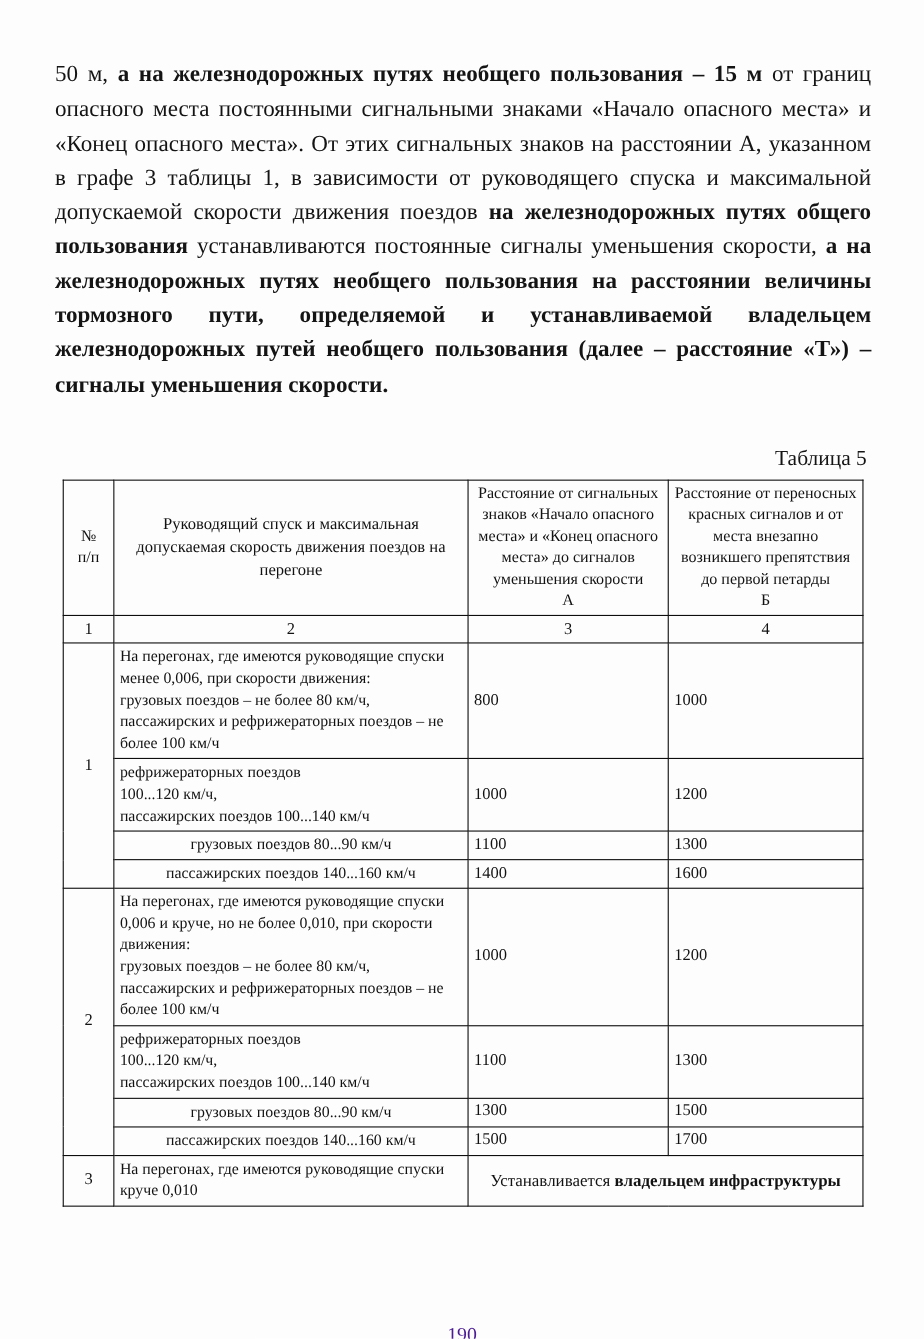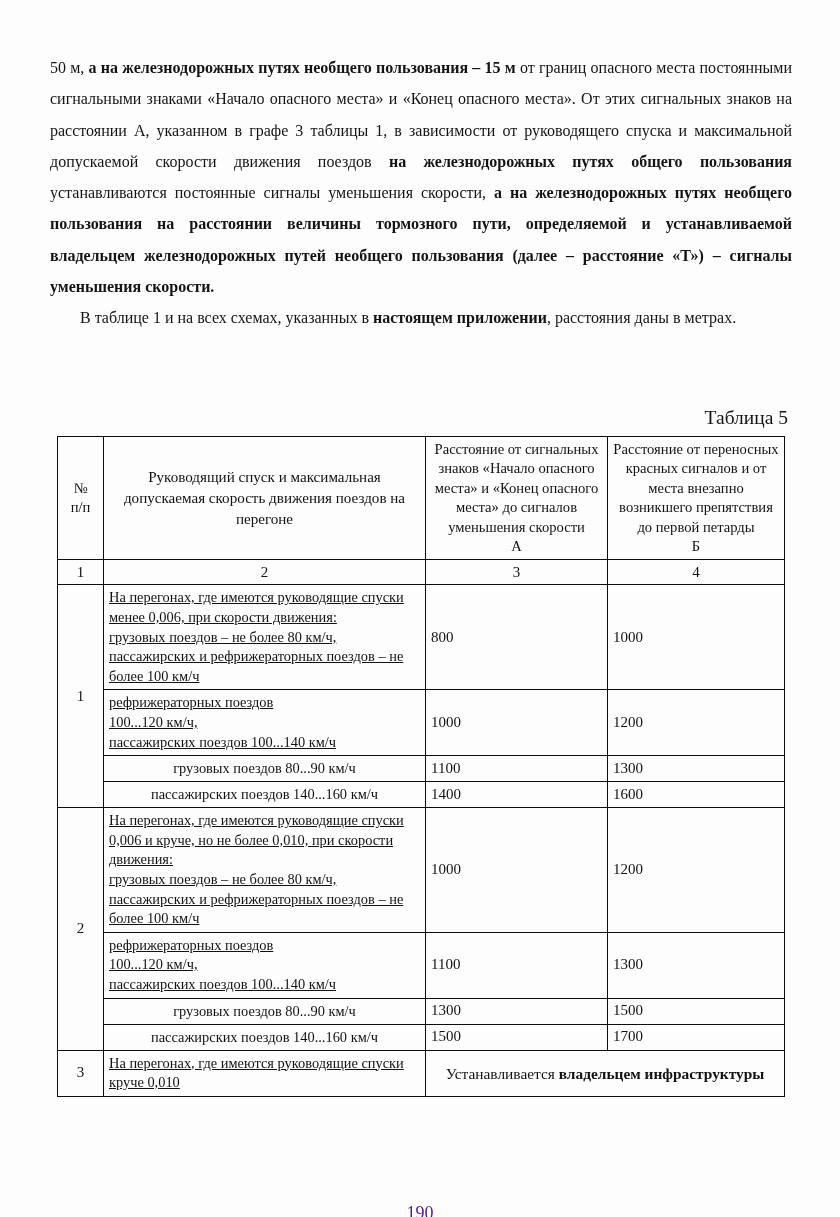--- a/index.html
+++ b/index.html
@@ -22,21 +22,21 @@
     width: 840px;
     height: 1217px;
     background: #fdfdfd;
   }
 
   .body-text {
     position: absolute;
     left: 50px;
     top: 52px;
     width: 742px;
-    font-size: 16px;
+    font-size: 21px;
     line-height: 31.3px;
     text-align: justify;
     text-justify: inter-word;
     color: #141414;
   }
   .body-text p {
     margin: 0;
   }
   .body-text p.indent {
     text-indent: 30px;
@@ -99,21 +99,20 @@
     vertical-align: top;
     padding-top: 7px;
     font-size: 15px;
   }
   td.desc {
     text-align: left;
     vertical-align: top;
     padding: 5px 7px 6px 7px;
     line-height: 19.6px;
     font-size: 14.4px;
-    text-decoration: underline;
   }
   td.desc-1l {
     text-align: center;
     vertical-align: middle;
     padding: 4px 7px;
     line-height: 19px;
     font-size: 14.4px;
   }
   td.num {
     text-align: left;
@@ -139,21 +138,20 @@
     margin-top: 43px;
   }
 </style>
 </head>
 <body>
 
 <div id="page">
 
   <div class="body-text">
     <p><span>50 м, </span><span class="b">а на железнодорожных путях необщего пользования – 15 м</span><span> от границ опасного места постоянными сигнальными знаками «Начало опасного места» и «Конец опасного места». От этих сигнальных знаков на расстоянии А, указанном в графе 3 таблицы 1, в зависимости от руководящего спуска и максимальной допускаемой скорости движения поездов </span><span class="b">на железнодорожных путях общего пользования</span><span> устанавливаются постоянные сигналы уменьшения скорости, </span><span class="b">а на железнодорожных путях необщего пользования на расстоянии величины тормозного пути, определяемой и устанавливаемой владельцем железнодорожных путей необщего пользования (далее – расстояние «Т») – сигналы уменьшения скорости.</span></p>
-    <p class="indent"><span>В таблице 1 и на всех схемах, указанных в </span><span class="b">настоящем приложении</span><span>, расстояния даны в метрах.</span></p>
   </div>
 
   <div class="table-caption">Таблица 5</div>
 
   <table class="data-table">
     <colgroup>
       <col class="c1">
         <col class="c2">
         <col class="c3">
         <col class="c4">

